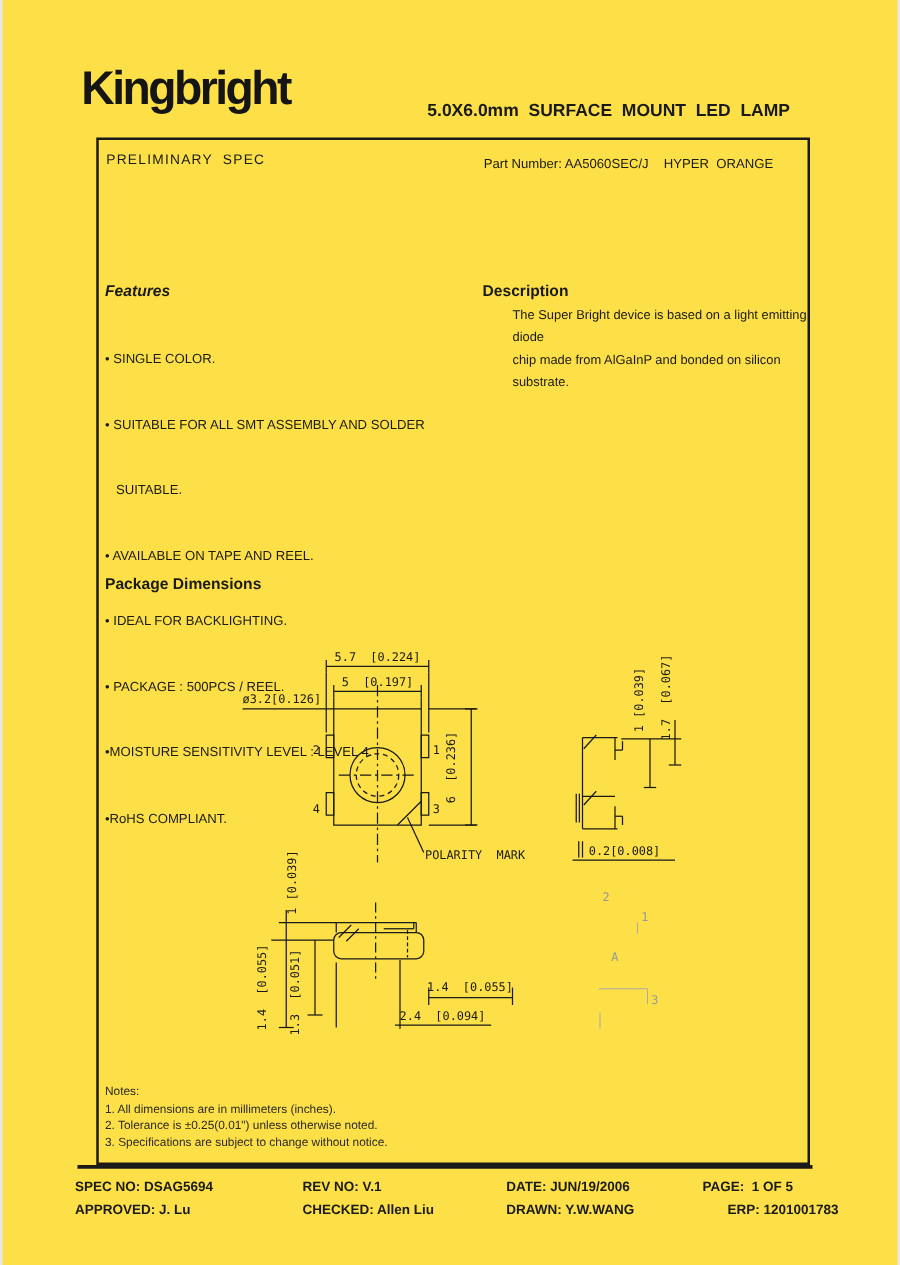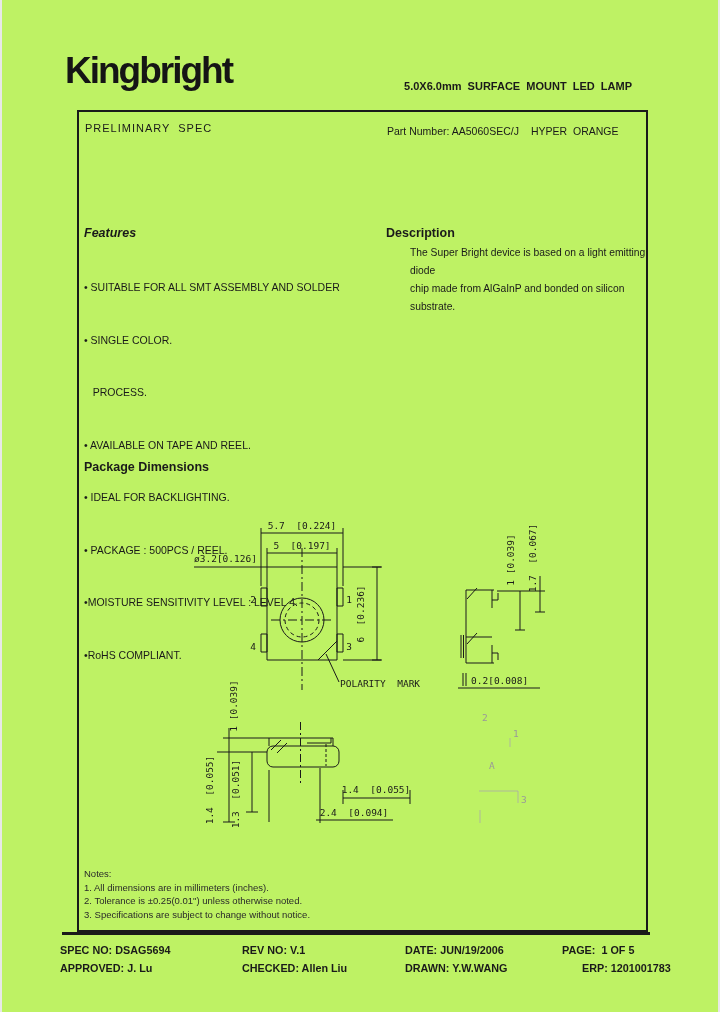--- a/index.html
+++ b/index.html
@@ -1,26 +1,26 @@
 <!DOCTYPE html>
 <html><head>
 <meta charset="utf-8">
 <style>
   html,body{margin:0;padding:0;background:#e8e8e8;}
   .page{
-    position:relative;width:716px;height:1012px;background:#bef264;
+    position:relative;width:716px;height:1012px;background:#fde047;
     font-family:"Liberation Sans",sans-serif;color:#1a1a1a;overflow:hidden;
     margin:0 auto;
   }
   .abs{position:absolute;}
   .logo{
     left:63px;top:50px;font-size:37px;font-weight:bold;letter-spacing:-2px;
     color:#151515;transform:scaleY(1.02);
   }
-  .doc-title{right:86px;top:80px;font-size:11px;font-weight:bold;white-space:pre;}
+  .doc-title{right:86px;top:80px;font-size:14px;font-weight:bold;white-space:pre;}
   .main-box{
     left:75px;top:110px;width:571px;height:822px;
     border:2px solid #1a1a1a;box-sizing:border-box;
   }
   .prelim{left:83px;top:122px;font-size:11px;letter-spacing:1px;white-space:pre;}
   .partno{left:385px;top:125px;font-size:10.5px;}
   .colorname{left:529px;top:125px;font-size:10.5px;white-space:pre;}
   .sec-heading{font-size:12.5px;font-weight:bold;}
   .feat-head{left:82px;top:226px;font-style:italic;}
   .feat-list{left:82px;top:244px;width:300px;font-size:10.5px;line-height:17.5px;white-space:pre;}
@@ -47,23 +47,23 @@
   <div class="abs doc-title">5.0X6.0mm  SURFACE  MOUNT  LED  LAMP</div>
 
   <div class="abs main-box"></div>
 
   <div class="abs prelim">PRELIMINARY  SPEC</div>
   <div class="abs partno">Part Number: AA5060SEC/J</div>
   <div class="abs colorname">HYPER  ORANGE</div>
 
   <div class="abs sec-heading feat-head">Features</div>
   <div class="abs feat-list">
+    <div>• SINGLE COLOR.</div>
     <div>• SUITABLE FOR ALL SMT ASSEMBLY AND SOLDER</div>
-    <div>• SINGLE COLOR.</div>
-    <div>   PROCESS.</div>
+    <div>   SUITABLE.</div>
     <div>• AVAILABLE ON TAPE AND REEL.</div>
     <div>• IDEAL FOR BACKLIGHTING.</div>
     <div>• PACKAGE : 500PCS / REEL.</div>
     <div>•MOISTURE SENSITIVITY LEVEL : LEVEL 4.</div>
     <div>•RoHS COMPLIANT.</div>
   </div>
 
   <div class="abs sec-heading desc-head">Description</div>
   <div class="abs desc-lines">
     <div>The Super Bright device is based on a light emitting diode</div>

